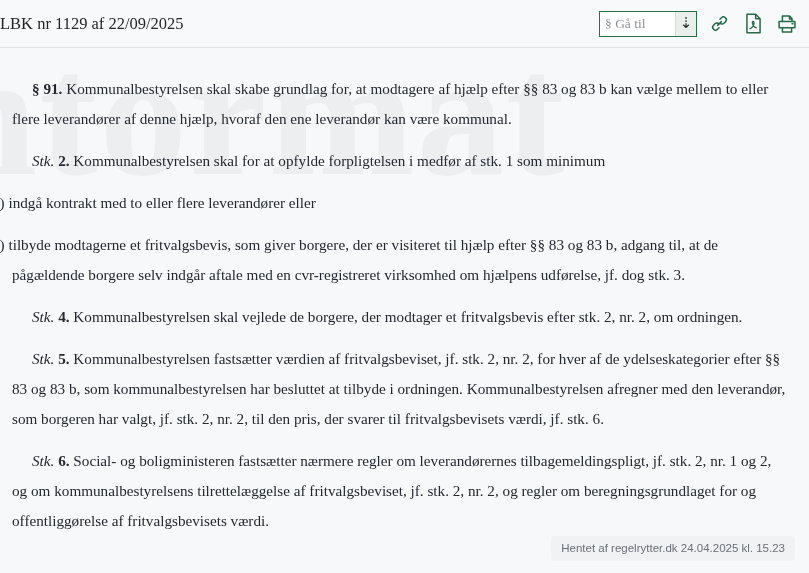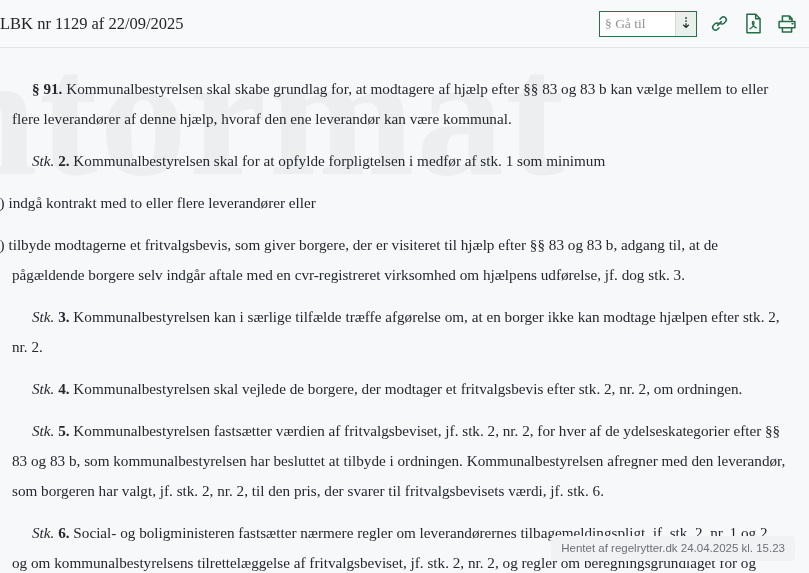--- a/index.html
+++ b/index.html
@@ -241,23 +241,20 @@
     </p>
 
     <p class="para hang">
       <span>1) indgå kontrakt med to eller flere leverandører eller</span>
     </p>
 
     <p class="para hang">
       <span>2) tilbyde modtagerne et fritvalgsbevis, som giver borgere, der er visiteret til hjælp efter §§ 83 og 83 b, adgang til, at de pågældende borgere selv indgår aftale med en cvr-registreret virksomhed om hjælpens udførelse, jf. dog stk. 3.</span>
     </p>
 
-    <p class="para indent">
-      <span class="stk">Stk.</span><span class="lead"> 3.</span><span> Kommunalbestyrelsen kan i særlige tilfælde træffe afgørelse om, at en borger ikke kan modtage hjælpen efter stk. 2, nr. 2.</span>
-    </p>
 
     <p class="para indent">
       <span class="stk">Stk.</span><span class="lead"> 4.</span><span> Kommunalbestyrelsen skal vejlede de borgere, der modtager et fritvalgsbevis efter stk. 2, nr. 2, om ordningen.</span>
     </p>
 
     <p class="para indent">
       <span class="stk">Stk.</span><span class="lead"> 5.</span><span> Kommunalbestyrelsen fastsætter værdien af fritvalgsbeviset, jf. stk. 2, nr. 2, for hver af de ydelseskategorier efter §§ 83 og 83 b, som kommunalbestyrelsen har besluttet at tilbyde i ordningen. Kommunalbestyrelsen afregner med den leverandør, som borgeren har valgt, jf. stk. 2, nr. 2, til den pris, der svarer til fritvalgsbevisets værdi, jf. stk. 6.</span>
     </p>
 
     <p class="para indent">

